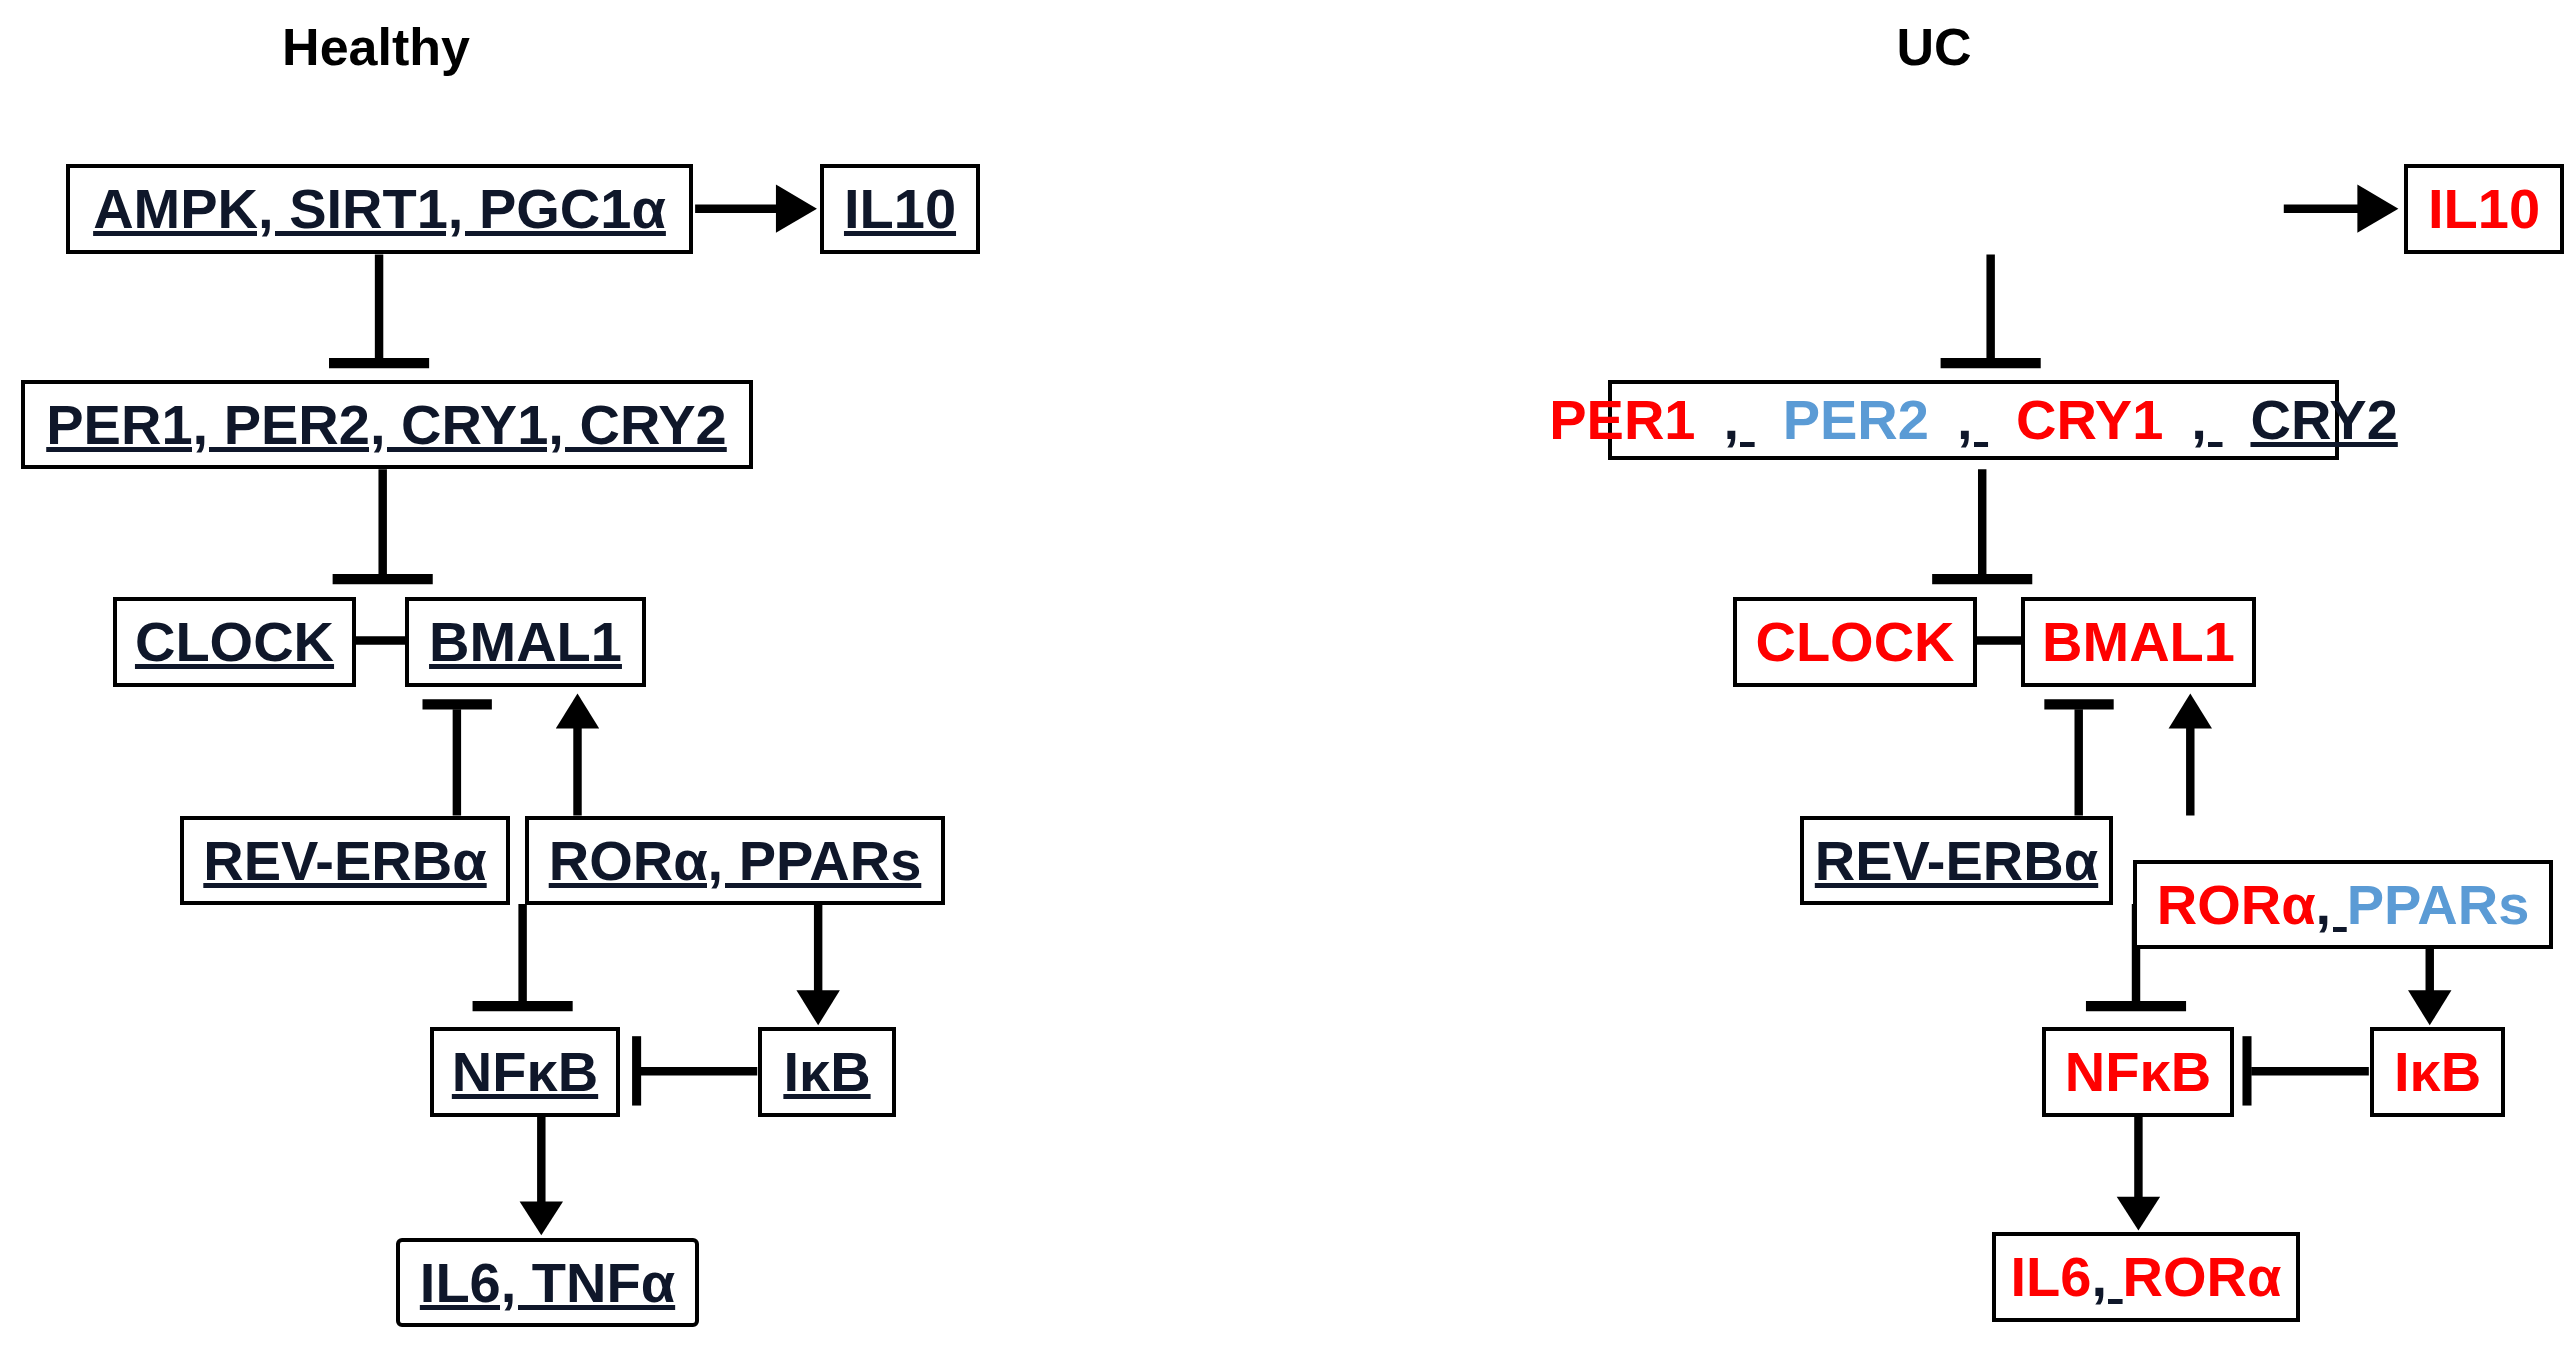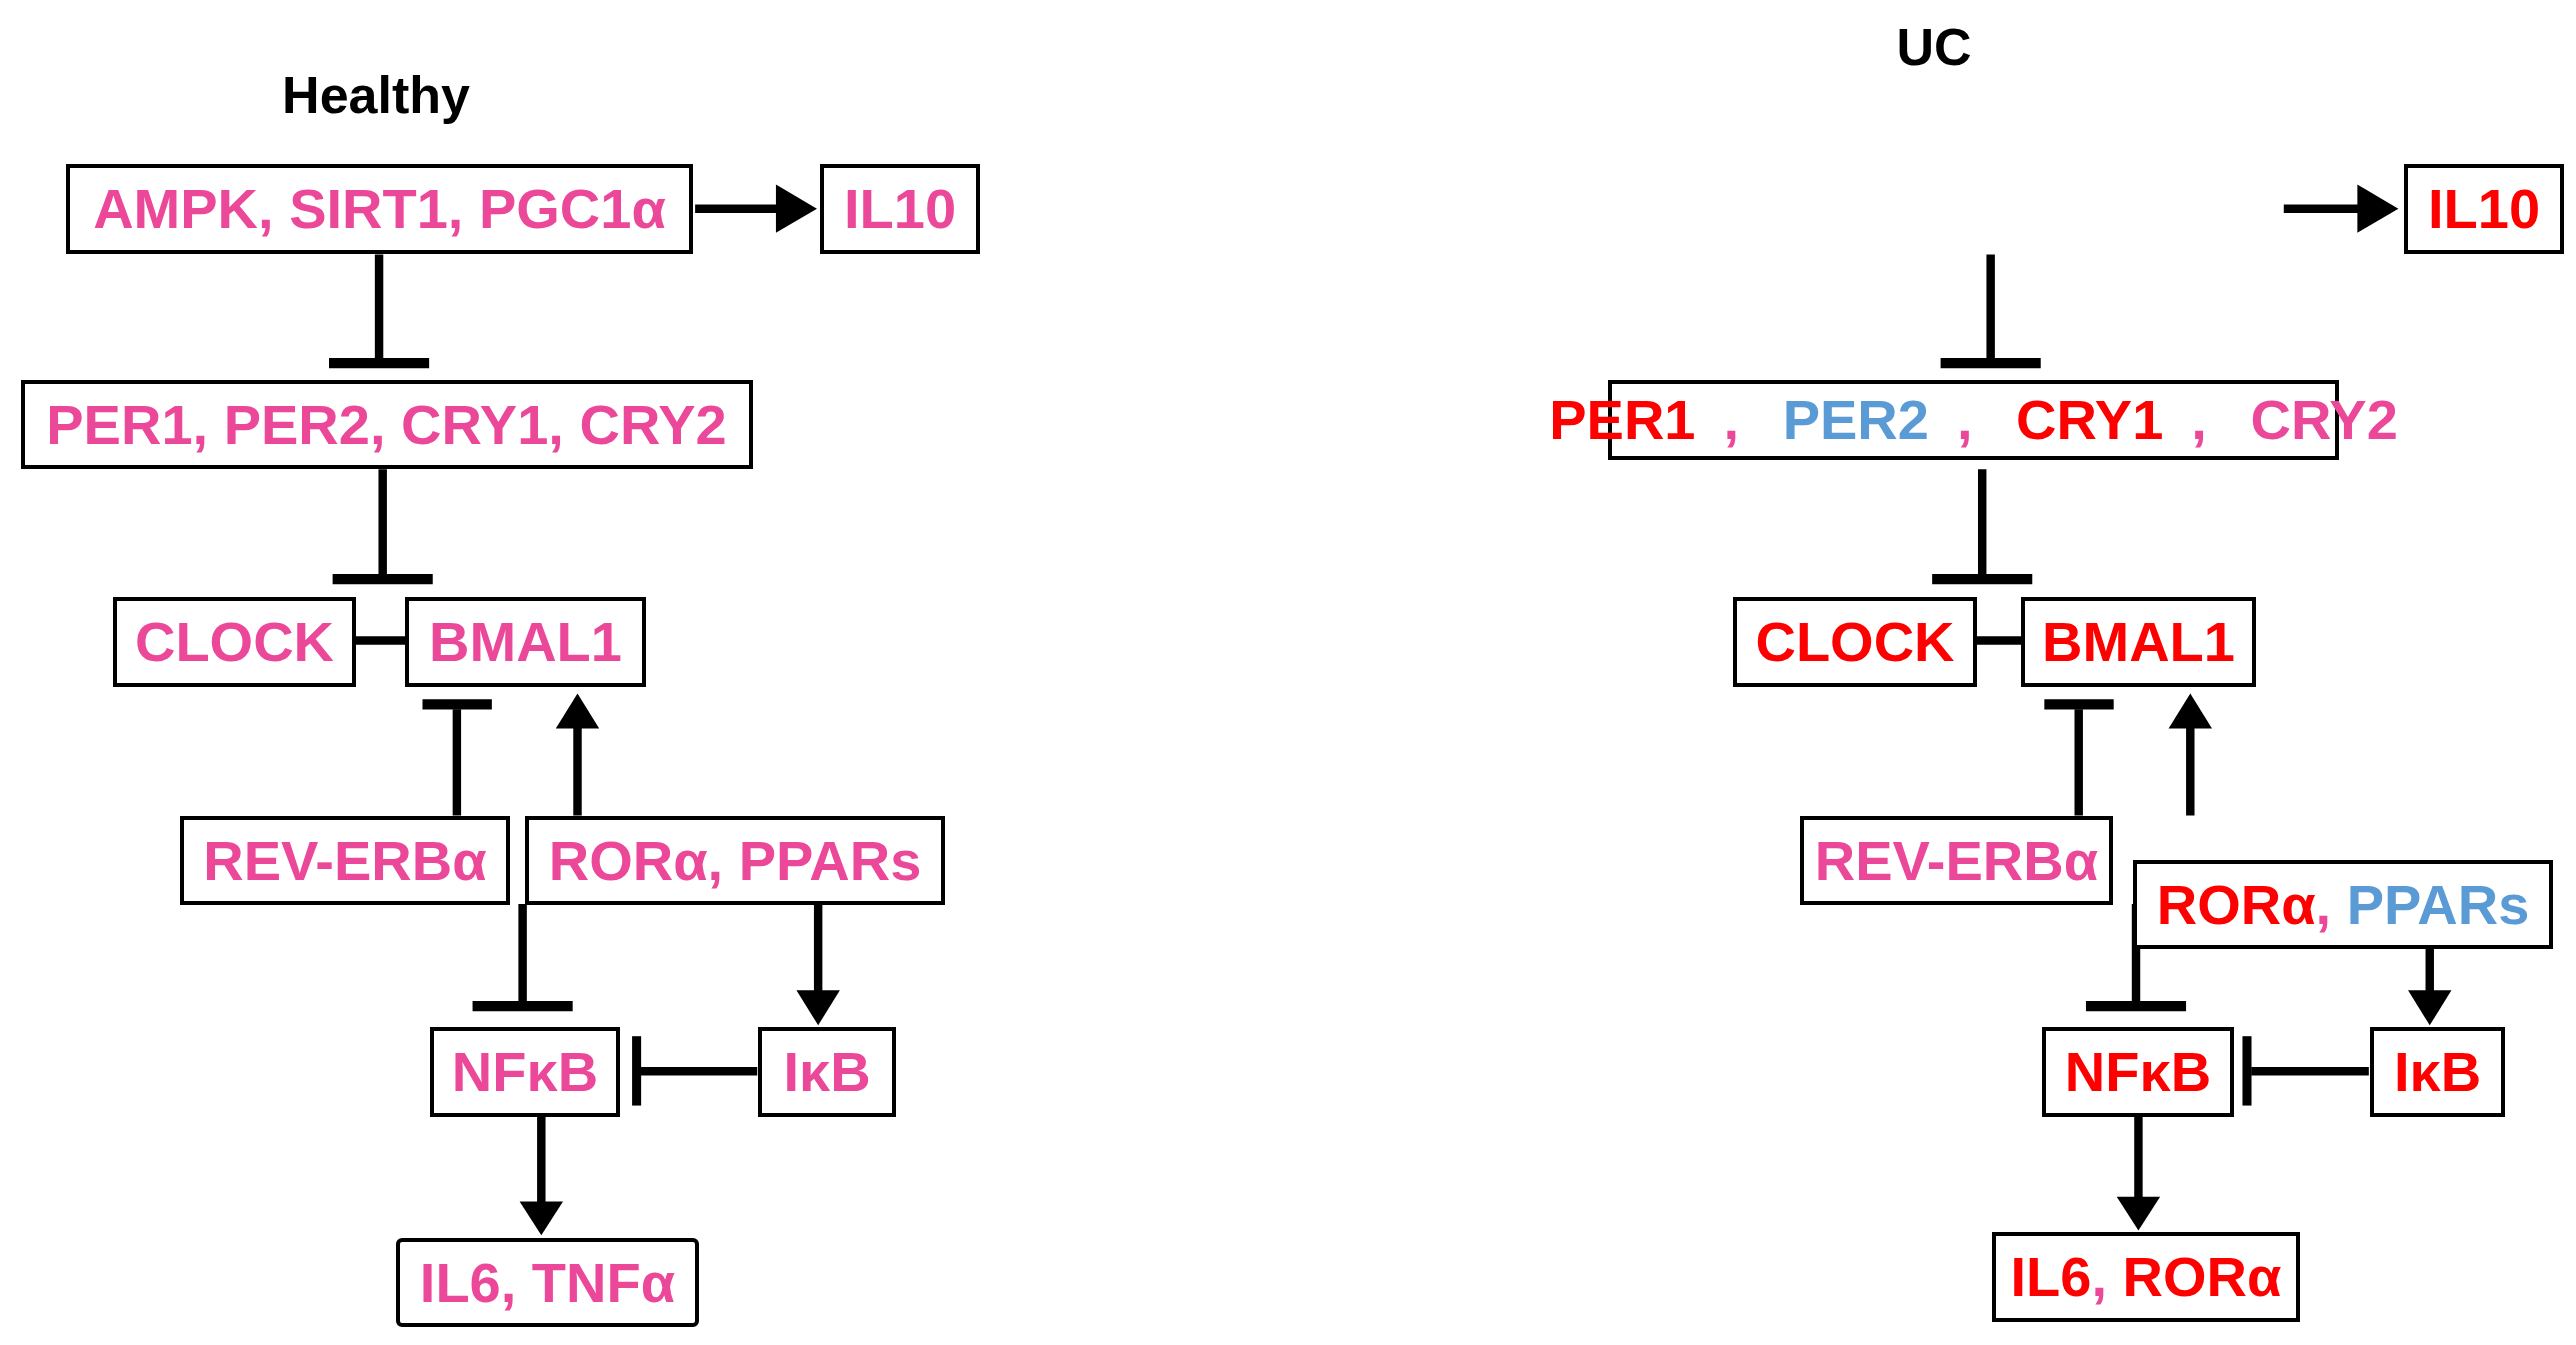--- a/index.html
+++ b/index.html
@@ -38,21 +38,21 @@
     background: #FFFFFF;
     display: flex;
     align-items: center;
     justify-content: center;
     font-size: 56px;
     font-weight: bold;
     color: #000000;
     white-space: pre;
     line-height: 1;
   }
-  .node span[data-color="black"] { color: #ec4899; }
+  .node span[data-color="black"] { color: #0f172a; text-decoration: underline; }
   .node span[data-color="red"]   { color: #FF0000; }
   .node span[data-color="blue"]  { color: #5B9BD5; }
   svg line, svg polygon { stroke-linecap: butt; }
 </style>
 </head>
 <body>
 
 <div id="canvas">
 
   <svg id="connector-layer" viewBox="0 0 4270 2230" xmlns="http://www.w3.org/2000/svg">
@@ -115,21 +115,21 @@
       <polygon points="3992,1642 4064,1642 4028,1700" stroke="none"></polygon>
 
       <line x1="3725" y1="1718" x2="3725" y2="1833" stroke-width="15"></line>
       <line x1="3732" y1="1776" x2="3927" y2="1776" stroke-width="14"></line>
 
       <line x1="3545" y1="1852" x2="3545" y2="1988" stroke-width="14"></line>
       <polygon points="3509,1984 3581,1984 3545,2040" stroke="none"></polygon>
     </g>
   </svg>
 
-  <div class="panel-title" style="left:376px; top:17px;margin-top:48px;">Healthy</div>
+  <div class="panel-title" style="left:376px; top:17px;">Healthy</div>
 
   <div class="node" style="left:66px; top:164px; width:627px; height:90px;">
     <span data-color="black">AMPK, SIRT1, PGC1α</span>
   </div>
 
   <div class="node" style="left:820px; top:164px; width:160px; height:90px;">
     <span data-color="black">IL10</span>
   </div>
 
   <div class="node" style="left:20.5px; top:380px; width:732px; height:89px;text-align:right;">

